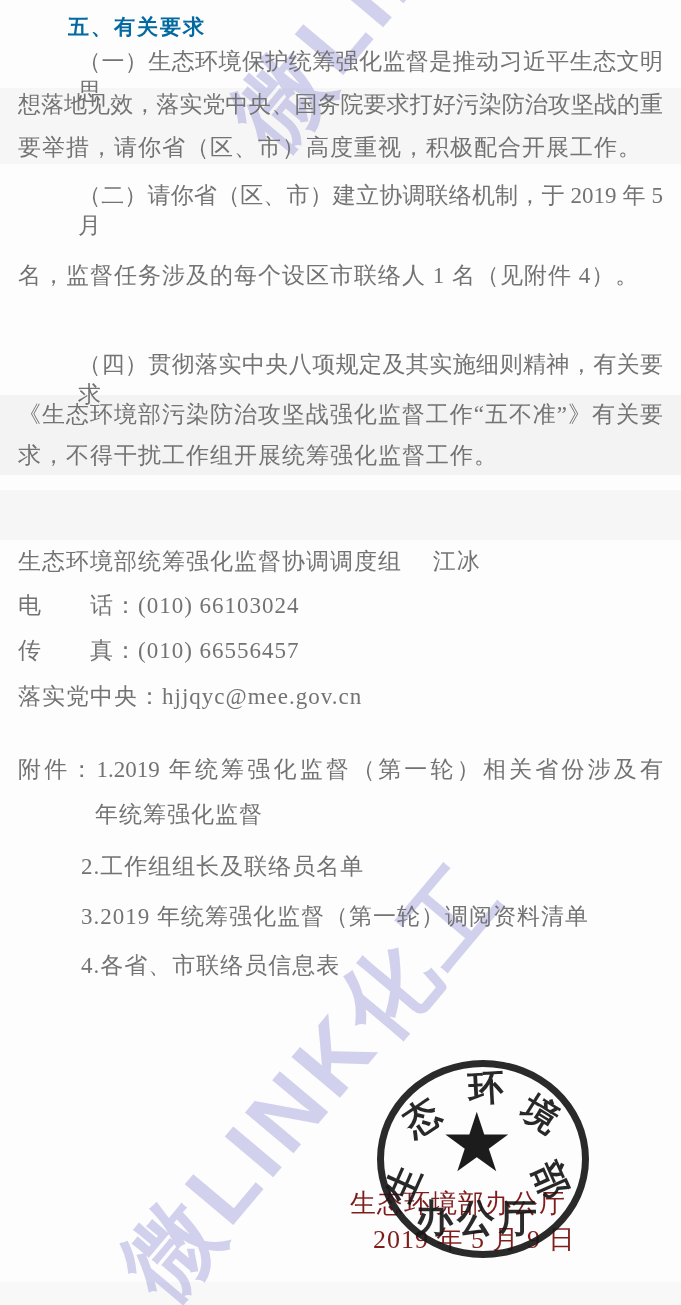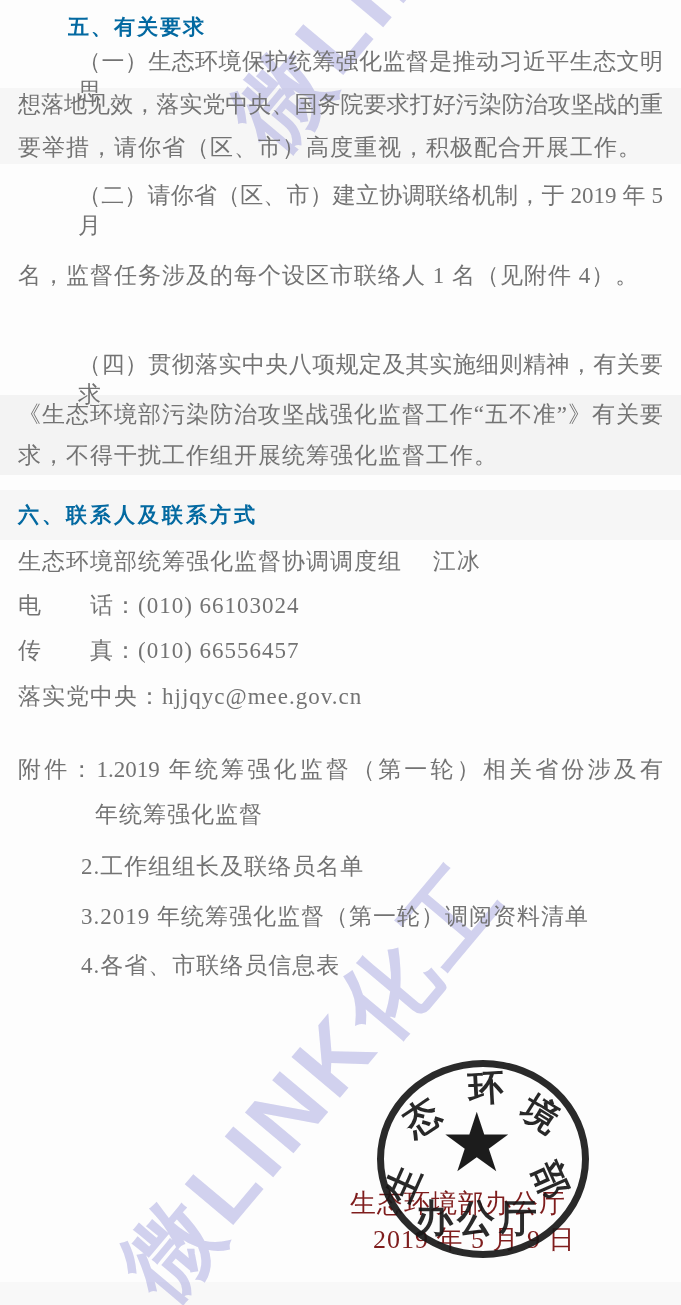--- a/index.html
+++ b/index.html
@@ -107,21 +107,20 @@
   <div class="line" style="left:18px;top:133px;">要举措，请你省（区、市）高度重视，积极配合开展工作。</div>
 
   <div class="line just w585" style="top:181px;">（二）请你省（区、市）建立协调联络机制，于 2019 年 5 月</div>
   <div class="line" style="left:18px;top:261px;">名，监督任务涉及的每个设区市联络人 1 名（见附件 4）。</div>
 
 
   <div class="line just w585" style="top:350px;">（四）贯彻落实中央八项规定及其实施细则精神，有关要求</div>
   <div class="line just w645" style="top:400px;">《生态环境部污染防治攻坚战强化监督工作“五不准”》有关要</div>
   <div class="line" style="left:18px;top:441px;">求，不得干扰工作组开展统筹强化监督工作。</div>
 
-  <div class="line hd" style="left:18px;top:500px;letter-spacing:3px;">六、联系人及联系方式</div>
 
   <div class="line" style="left:18px;top:547px;">生态环境部统筹强化监督协调调度组　 江冰</div>
   <div class="line" style="left:18px;top:591px;">电　　话：(010) 66103024</div>
   <div class="line" style="left:18px;top:636px;">传　　真：(010) 66556457</div>
   <div class="line" style="left:18px;top:682px;">落实党中央：hjjqyc@mee.gov.cn</div>
 
   <div class="line just w645" style="top:755px;">附件：1.2019 年统筹强化监督（第一轮）相关省份涉及有</div>
   <div class="line" style="left:95px;top:800px;">年统筹强化监督</div>
   <div class="line" style="left:81px;top:852px;">2.工作组组长及联络员名单</div>
   <div class="line" style="left:81px;top:902px;">3.2019 年统筹强化监督（第一轮）调阅资料清单</div>

